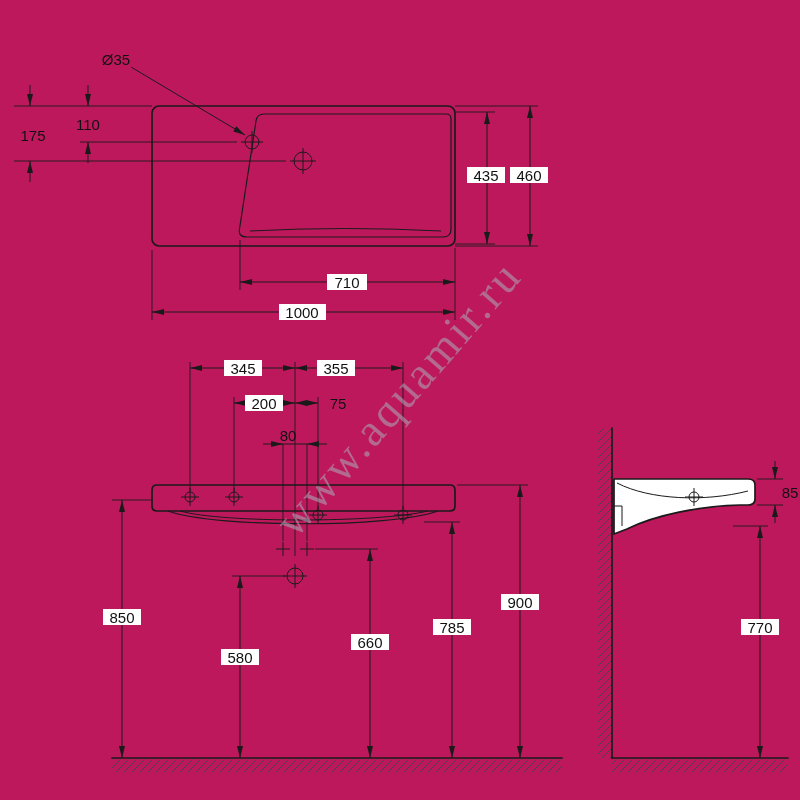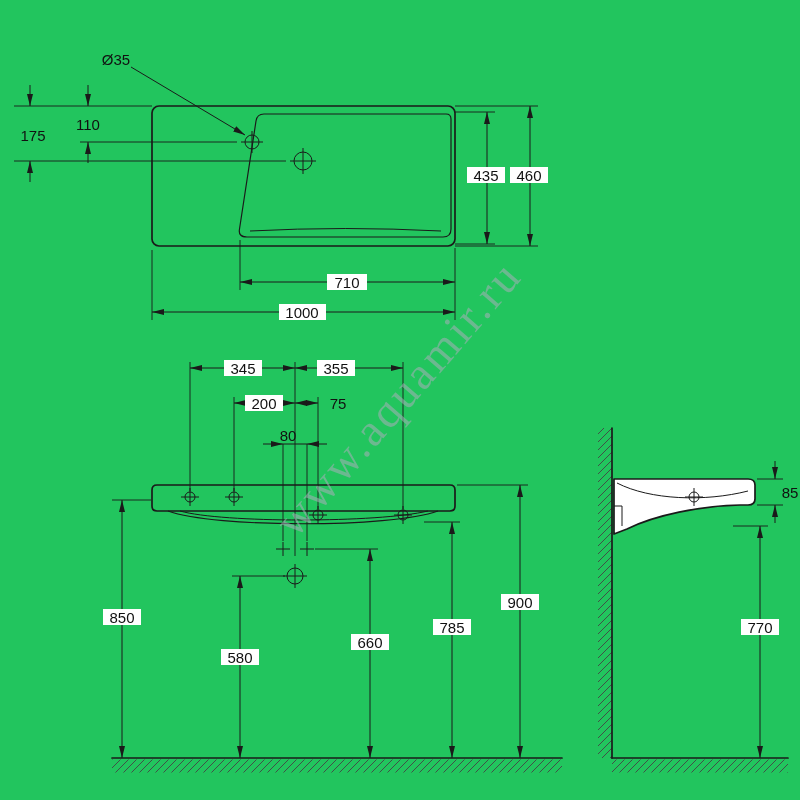--- a/index.html
+++ b/index.html
@@ -1,16 +1,16 @@
 <!DOCTYPE html>
 <html><head>
 <meta charset="utf-8">
 <style>
   html,body{margin:0;padding:0;background:#fff;}
-  .canvas{position:relative;width:800px;height:800px;background:#22c55e;overflow:hidden;}
+  .canvas{position:relative;width:800px;height:800px;background:#be185d;overflow:hidden;}
   svg{display:block;}
   .outline{fill:none;stroke:#1a1a1a;stroke-width:1.7;stroke-linejoin:round;stroke-linecap:round;}
   .mid{fill:none;stroke:#1a1a1a;stroke-width:1.2;}
   .thin{fill:none;stroke:#1a1a1a;stroke-width:1;}
   .ext{fill:none;stroke:#1a1a1a;stroke-width:.9;}
   .dim{fill:none;stroke:#1a1a1a;stroke-width:1;}
   .lbl{font-family:"Liberation Sans",sans-serif;font-size:15px;fill:#111;
        text-anchor:middle;dominant-baseline:central;}
   .mask{fill:#ffffff;}
   .wm{font-family:"Liberation Serif",serif;font-size:46px;letter-spacing:3px;

